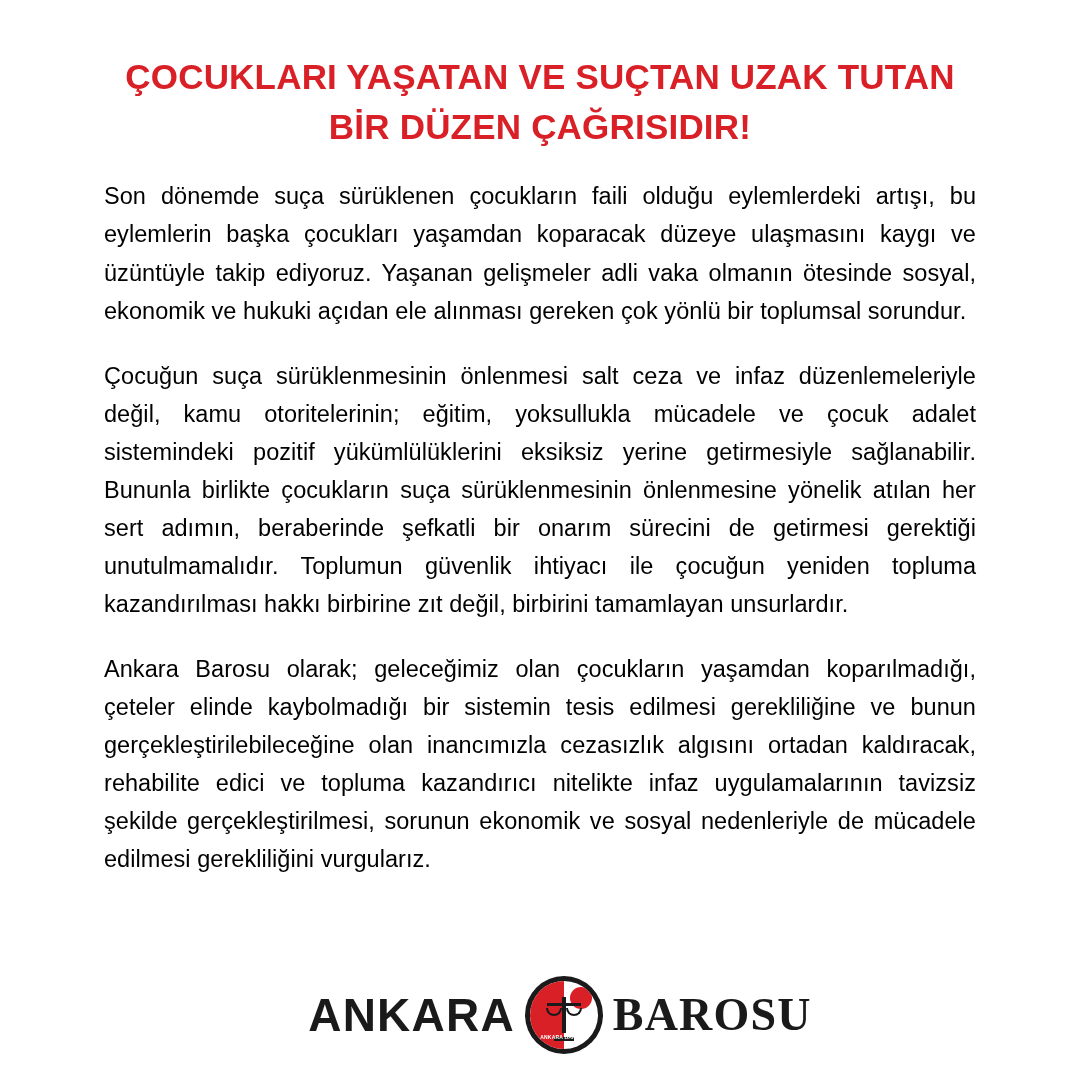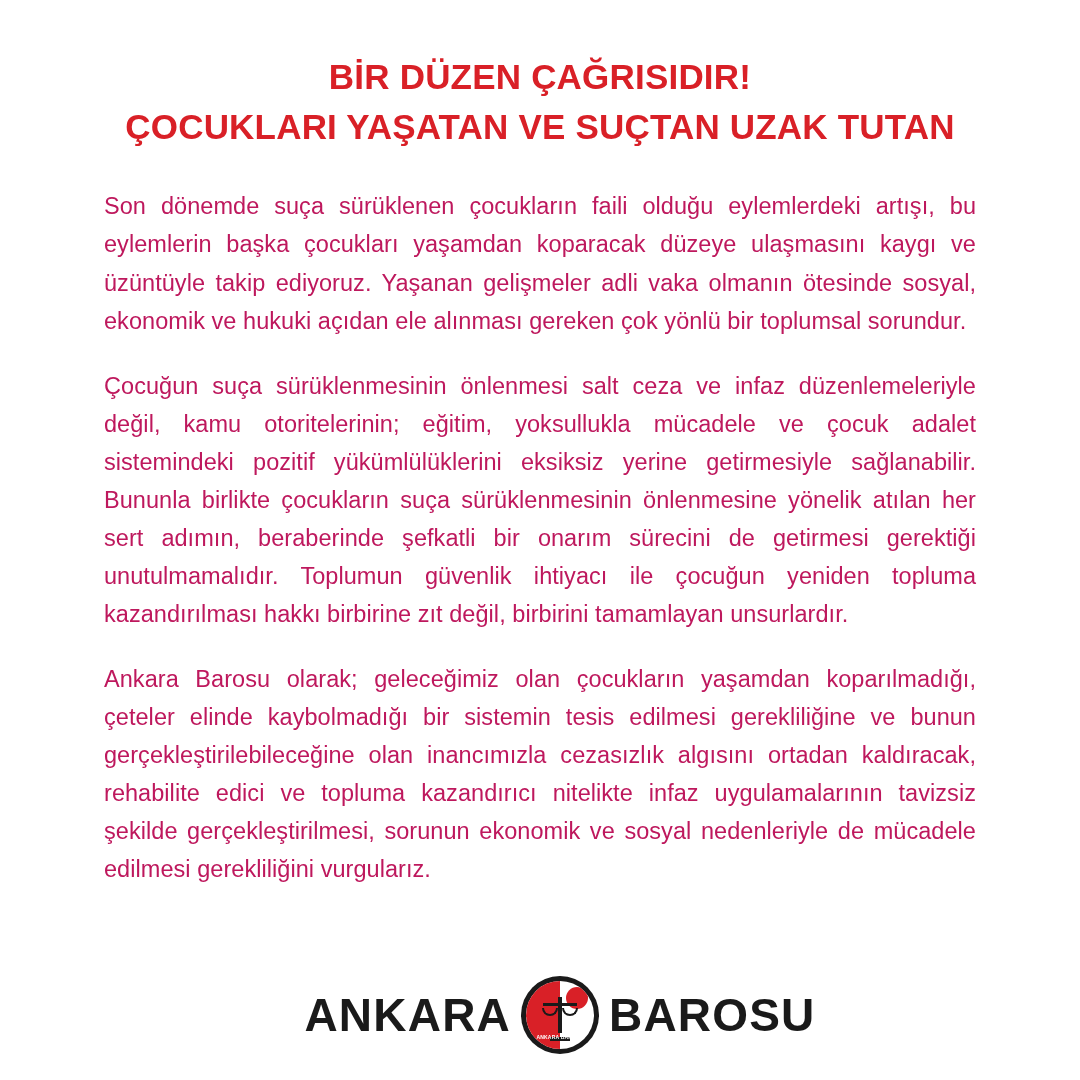--- a/index.html
+++ b/index.html
@@ -33,23 +33,22 @@
     margin: 0 0 26px 0;
     padding: 0 8px;
   }
   .headline .line {
     display: block;
   }
   .body-copy {
     font-size: 23.5px;
     line-height: 1.62;
     text-align: justify;
-    color: #be185d;
+    color: #000000;
     letter-spacing: 0.05px;
-    margin-top: 10px;
   }
   .body-copy p {
     margin: 0 0 27px 0;
     text-align: justify;
     text-justify: inter-word;
   }
   .body-copy p:last-child {
     margin-bottom: 0;
   }
   .footer {
@@ -69,20 +68,21 @@
     color: #1a1a1a;
     line-height: 1;
     font-family: "Liberation Sans", sans-serif;
   }
   .wordmark.left {
     margin-right: 10px;
     margin-left: 40px;
   }
   .wordmark.right {
     margin-left: 10px;
+    font-family: Liberation Serif, serif;
   }
   .emblem {
     position: relative;
     width: 78px;
     height: 78px;
     border-radius: 50%;
     background: #ffffff;
     flex: 0 0 auto;
   }
   .emblem .ring {
@@ -173,22 +173,22 @@
     color: #ffffff;
     letter-spacing: 0.2px;
   }
 </style>
 </head>
 <body>
 
 <div class="page">
 
   <h1 class="headline">
+    <span class="line">ÇOCUKLARI YAŞATAN VE SUÇTAN UZAK TUTAN</span>
     <span class="line">BİR DÜZEN ÇAĞRISIDIR!</span>
-    <span class="line">ÇOCUKLARI YAŞATAN VE SUÇTAN UZAK TUTAN</span>
   </h1>
 
   <div class="body-copy">
     <p>Son dönemde suça sürüklenen çocukların faili olduğu eylemlerdeki artışı, bu eylemlerin başka çocukları yaşamdan koparacak düzeye ulaşmasını kaygı ve üzüntüyle takip ediyoruz. Yaşanan gelişmeler adli vaka olmanın ötesinde sosyal, ekonomik ve hukuki açıdan ele alınması gereken çok yönlü bir toplumsal sorundur.</p>
     <p>Çocuğun suça sürüklenmesinin önlenmesi salt ceza ve infaz düzenlemeleriyle değil, kamu otoritelerinin; eğitim, yoksullukla mücadele ve çocuk adalet sistemindeki pozitif yükümlülüklerini eksiksiz yerine getirmesiyle sağlanabilir. Bununla birlikte çocukların suça sürüklenmesinin önlenmesine yönelik atılan her sert adımın, beraberinde şefkatli bir onarım sürecini de getirmesi gerektiği unutulmamalıdır. Toplumun güvenlik ihtiyacı ile çocuğun yeniden topluma kazandırılması hakkı birbirine zıt değil, birbirini tamamlayan unsurlardır.</p>
     <p>Ankara Barosu olarak; geleceğimiz olan çocukların yaşamdan koparılmadığı, çeteler elinde kaybolmadığı bir sistemin tesis edilmesi gerekliliğine ve bunun gerçekleştirilebileceğine olan inancımızla cezasızlık algısını ortadan kaldıracak, rehabilite edici ve topluma kazandırıcı nitelikte infaz uygulamalarının tavizsiz şekilde gerçekleştirilmesi, sorunun ekonomik ve sosyal nedenleriyle de mücadele edilmesi gerekliliğini vurgularız.</p>
   </div>
 
   <div class="footer">
     <span class="wordmark left">ANKARA</span>

